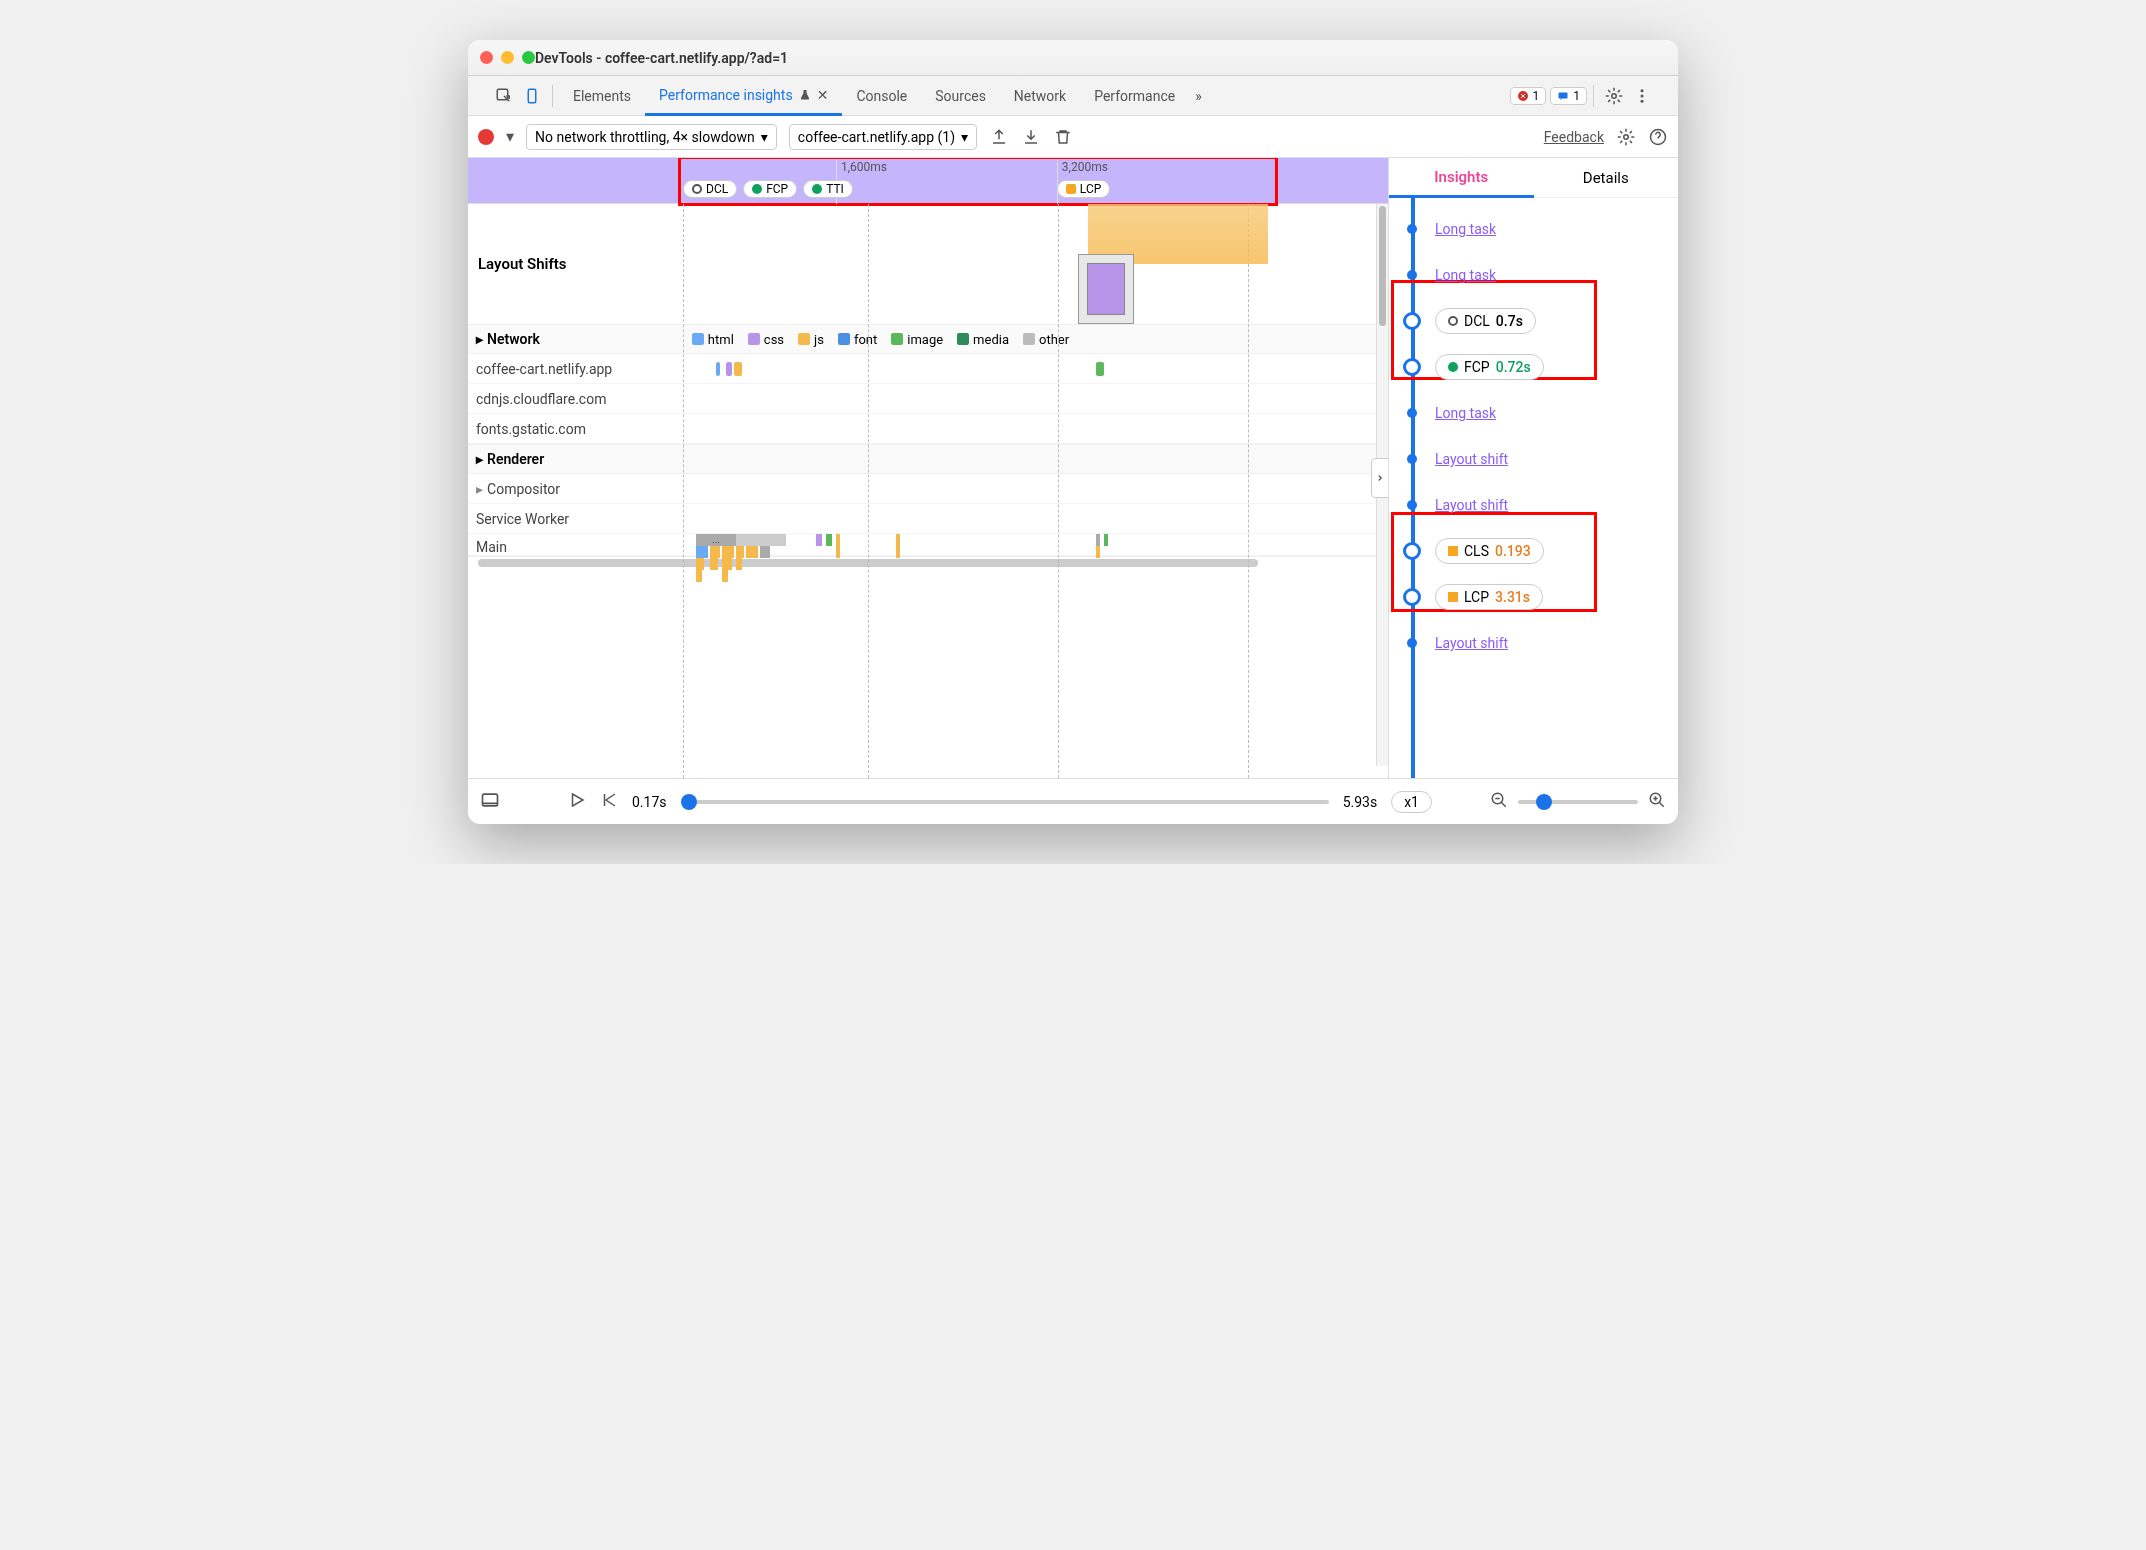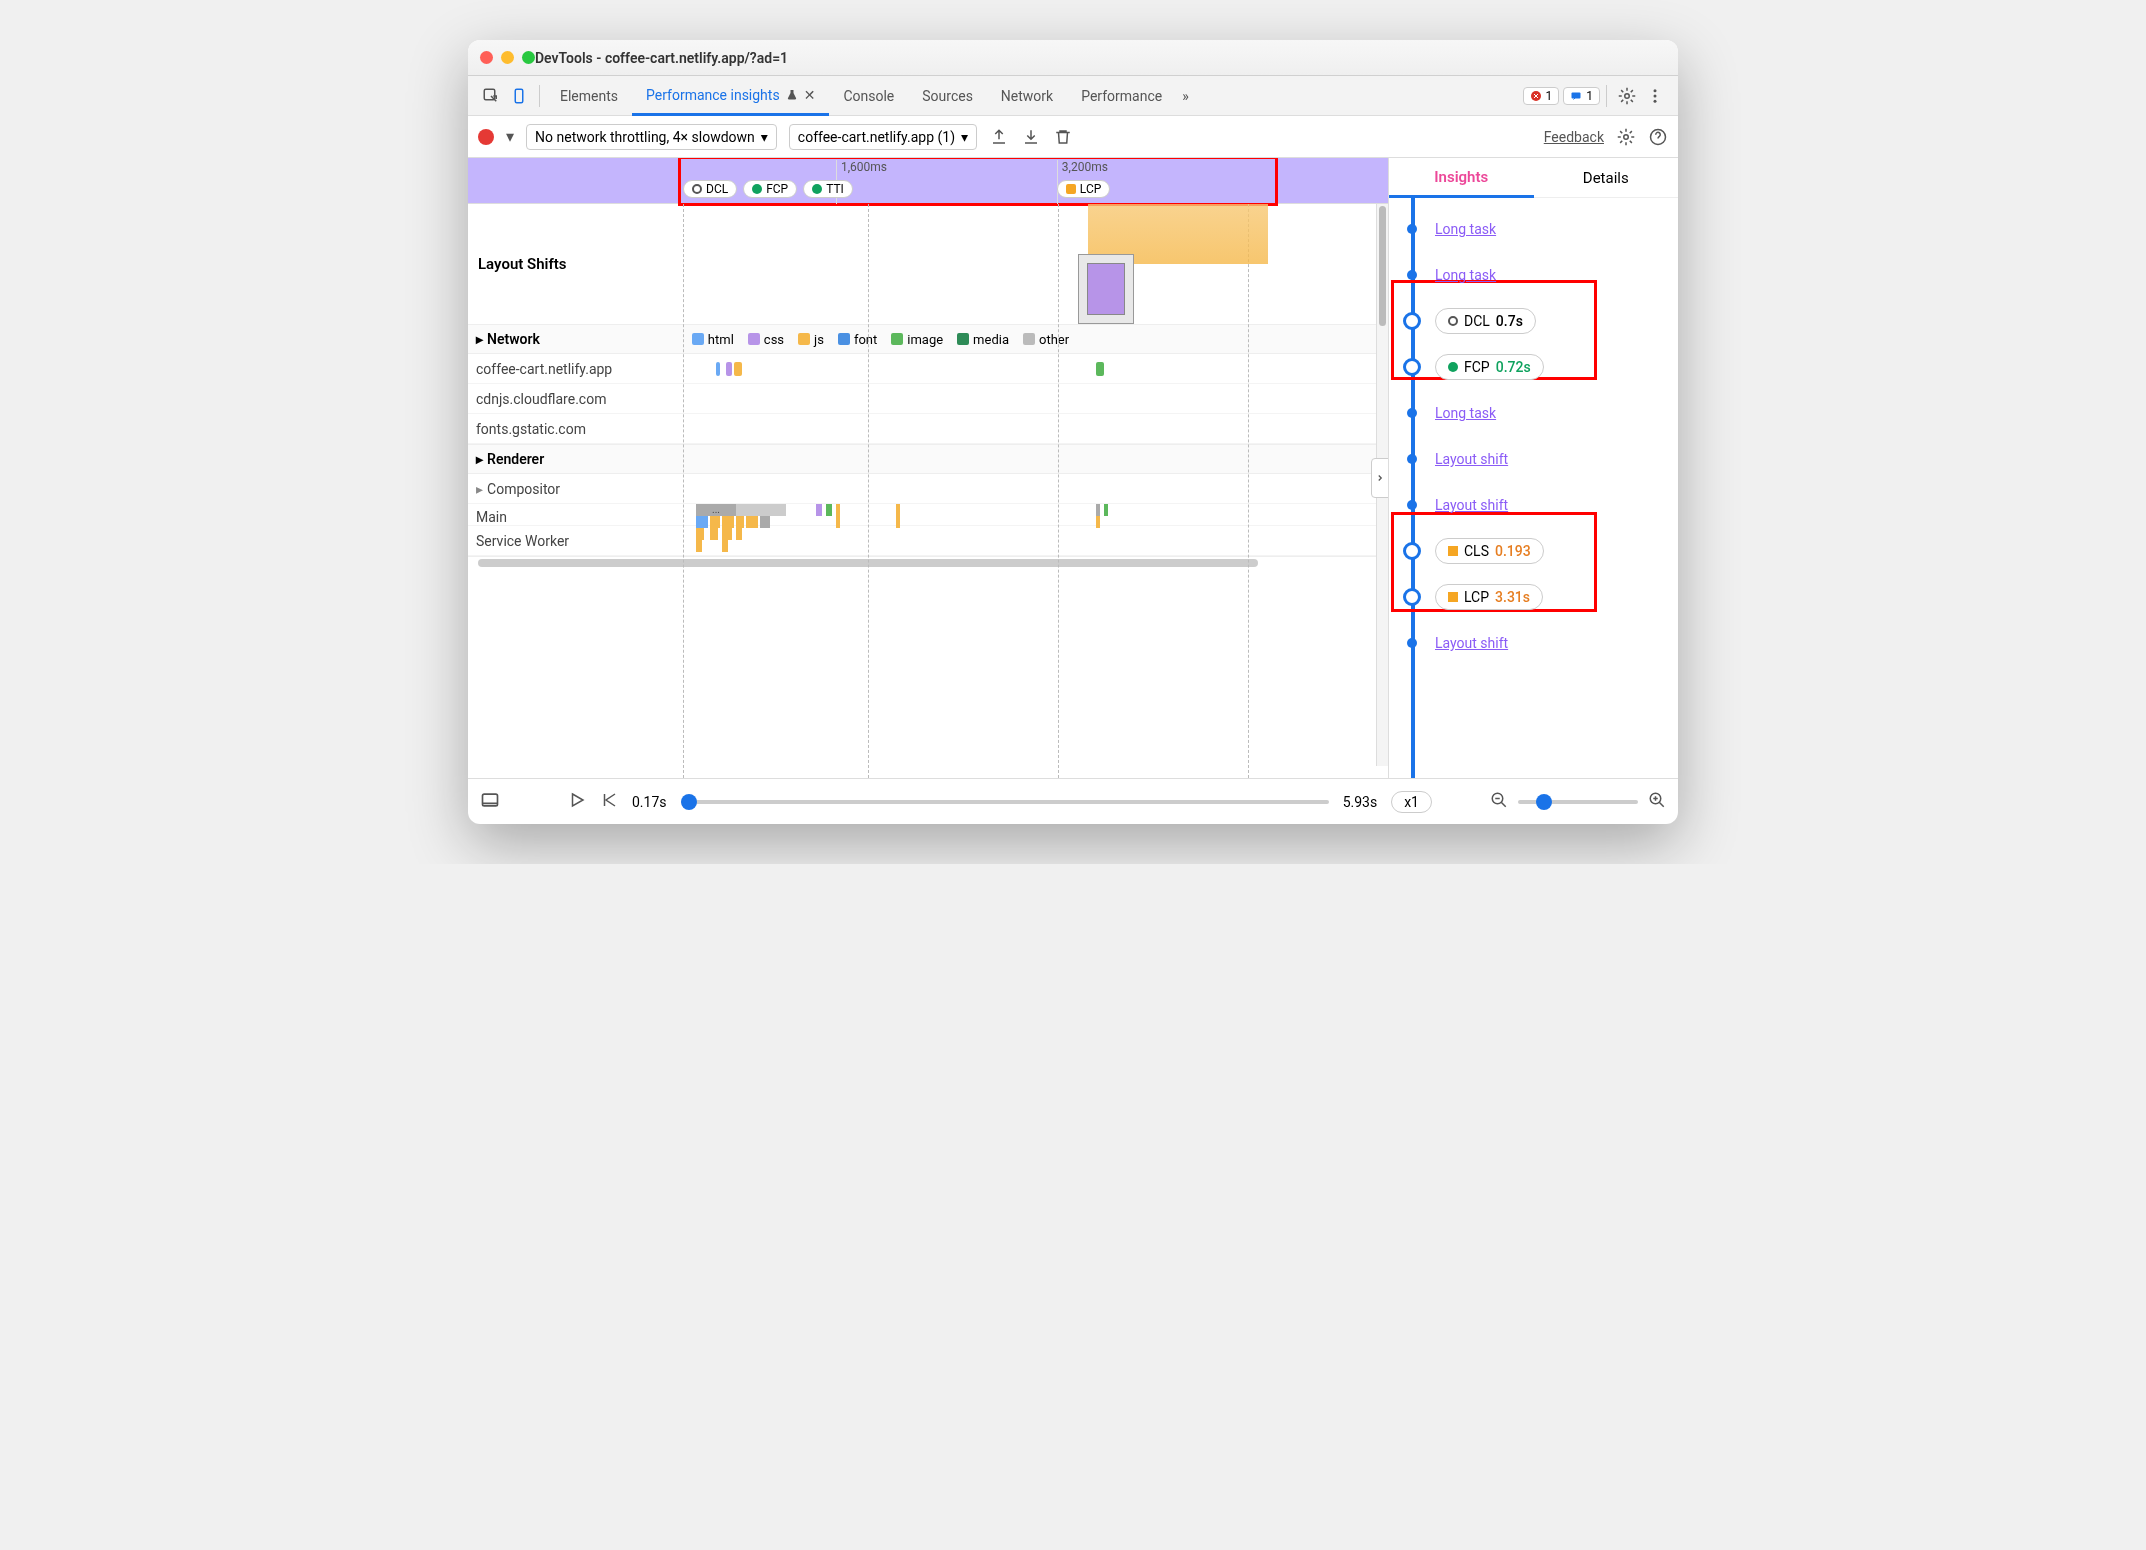--- a/index.html
+++ b/index.html
@@ -3,21 +3,21 @@
 <meta charset="utf-8">
 <style>
 * { box-sizing: border-box; margin: 0; padding: 0; font-family: -apple-system, BlinkMacSystemFont, "Segoe UI", Roboto, sans-serif; }
 body { background: #f0f0f0; display: flex; justify-content: center; align-items: flex-start; padding: 40px; }
 .window { width: 1210px; background: #fff; border-radius: 12px; box-shadow: 0 20px 60px rgba(0,0,0,0.3); overflow: hidden; }
 .titlebar { height: 36px; background: linear-gradient(#f7f7f7,#efefef); border-bottom: 1px solid #d0d0d0; display: flex; align-items: center; padding: 0 12px; }
 .traffic { display: flex; gap: 8px; }
 .tl { width: 13px; height: 13px; border-radius: 50%; }
 .tl.r { background: #ff5f57; } .tl.y { background: #febc2e; } .tl.g { background: #28c840; }
 .title { flex: 1; font-size: 14px; font-weight: 600; color: #333; }
-.tabbar { display: flex; align-items: center; height: 40px; border-bottom: 1px solid #ddd; background: #f3f3f3; padding: 0 9px; text-align: center; }
+.tabbar { display: flex; align-items: center; height: 40px; border-bottom: 1px solid #ddd; background: #f3f3f3; padding: 0 22px; text-align: center; }
 .tabbar .iconbtn { width: 28px; height: 28px; display: flex; align-items: center; justify-content: center; color: #555; border-radius: 4px; }
 .tabbar .divider { width: 1px; height: 22px; background: #ccc; margin: 0 6px; }
 .tab { padding: 0 14px; height: 40px; display: flex; align-items: center; font-size: 14px; color: #555; gap: 6px; cursor: pointer; }
 .tab.active { color: #1a73e8; border-bottom: 3px solid #1a73e8; margin-bottom: -1px; }
 .spacer { flex: 1; }
 .badge { display: inline-flex; align-items: center; gap: 4px; background: #fff; border: 1px solid #ccc; border-radius: 4px; padding: 1px 6px; font-size: 12px; margin-left: 4px; }
 .badge svg, .badge .circ { width: 12px; height: 12px; }
 .toolbar { display: flex; align-items: center; height: 42px; border-bottom: 1px solid #ddd; padding: 0 10px; gap: 12px; }
 .dot-record { width: 16px; height: 16px; border-radius: 50%; background: #e53935; }
 .dropdown { border: 1px solid #ccc; border-radius: 4px; padding: 4px 8px; font-size: 14px; display: flex; align-items: center; gap: 6px; background: #fff; }
@@ -291,20 +291,24 @@
           </div>
 
         <div class="section-head">
           <span style="margin-right:4px">▸</span>
             <span>Renderer</span>
         </div>
         <div class="row">
             <div class="label"><span style="color:#888;margin-right:4px">▸</span><span>Compositor</span></div>
             <div class="lane"></div>
           </div>
+        <div class="row">
+            <div class="label">Service Worker</div>
+            <div class="lane"></div>
+          </div>
         <div class="row" style="height:auto;padding:0 8px;align-items:flex-start">
           <div class="label" style="padding-top:5px">Main</div>
           <div class="lane flame">
             <div class="f" style="left:20px;width:90px;top:0;background:#ccc"></div>
             <div class="f" style="left:20px;width:40px;top:0;background:#aaa;font-size:10px;text-align:center;color:#444">...</div>
             <div class="f" style="left:20px;width:12px;top:12px;background:#6aa9f4"></div>
             <div class="f" style="left:34px;width:10px;top:12px;background:#f5b84a"></div>
             <div class="f" style="left:46px;width:12px;top:12px;background:#f5b84a"></div>
             <div class="f" style="left:60px;width:8px;top:12px;background:#f5b84a"></div>
             <div class="f" style="left:70px;width:12px;top:12px;background:#f5b84a"></div>
@@ -319,24 +323,20 @@
             <div class="f" style="left:150px;width:6px;top:0;background:#5cb85c"></div>
             <div class="f" style="left:160px;width:4px;top:0;background:#f5b84a"></div>
             <div class="f" style="left:160px;width:4px;top:12px;background:#f5b84a"></div>
             <div class="f" style="left:220px;width:4px;top:0;background:#f5b84a"></div>
             <div class="f" style="left:220px;width:4px;top:12px;background:#f5b84a"></div>
             <div class="f" style="left:420px;width:4px;top:0;background:#aaa"></div>
             <div class="f" style="left:420px;width:4px;top:12px;background:#f5b84a"></div>
             <div class="f" style="left:428px;width:4px;top:0;background:#5cb85c"></div>
           </div>
         </div>
-        <div class="row">
-            <div class="label">Service Worker</div>
-            <div class="lane"></div>
-          </div>
         <div style="height:12px;background:#fff;border-top:1px solid #eee;display:flex;align-items:center">
           <div style="margin-left:10px;height:8px;width:780px;background:#ccc;border-radius:4px"></div>
         </div>
       </div>
       <div style="position:absolute;right:0;top:46px;bottom:12px;width:12px;background:#f4f4f4;border-left:1px solid #ddd">
         <div style="margin:2px;height:120px;background:#bbb;border-radius:4px"></div>
       </div>
       <div class="expander" style="top:300px">
         <svg width="10" height="10" viewBox="0 0 24 24" fill="none" stroke="#555" stroke-width="3">
             <path d="M9 6l6 6-6 6"></path>

